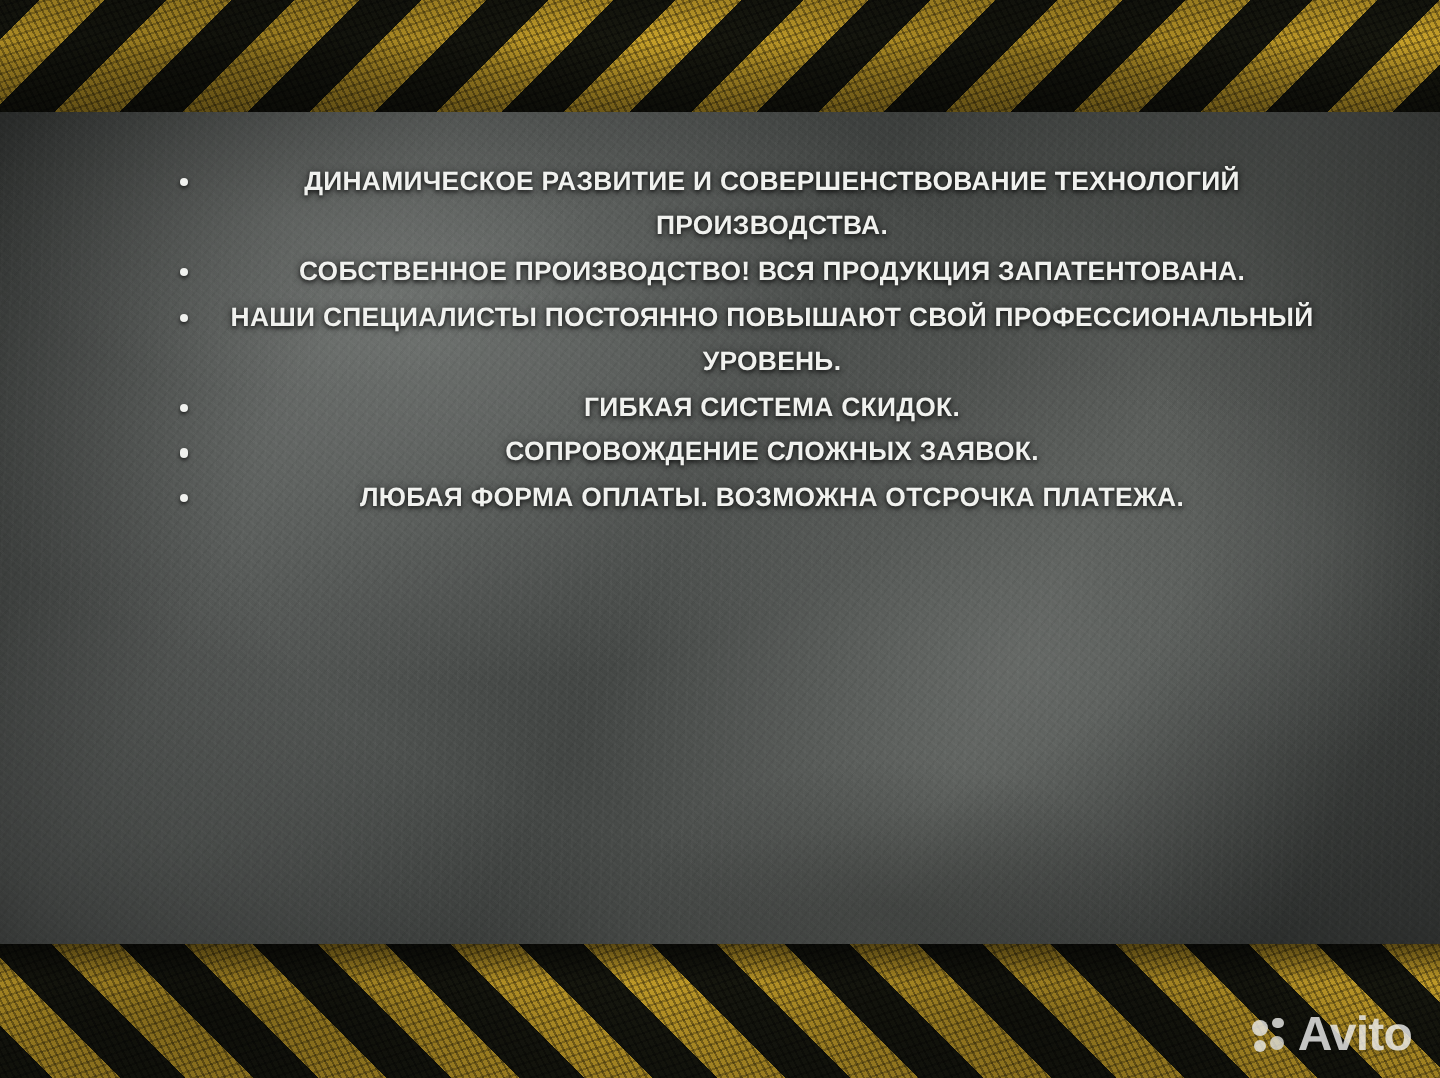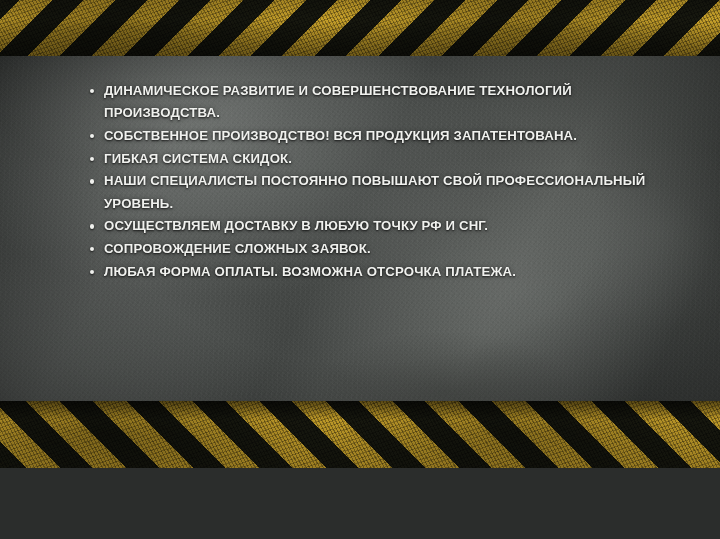--- a/index.html
+++ b/index.html
@@ -7,23 +7,24 @@
     padding: 0;
     background: #2b2d2c;
   }
   body {
     font-family: "Liberation Sans", sans-serif;
   }
 
   #poster {
     position: relative;
     width: 720px;
-    height: 468px;
+    height: 539px;
     overflow: hidden;
     background-color: #1d4ed8;
+    text-align: center;
   }
 
   
   .bg-base {
     position: absolute;
     inset: 0;
     background-color: #474a48;
     background-image:
       radial-gradient(ellipse 55% 45% at 30% 32%, rgba(128,132,129,0.55) 0%, rgba(128,132,129,0) 70%),
       radial-gradient(ellipse 45% 40% at 72% 62%, rgba(118,122,119,0.45) 0%, rgba(118,122,119,0) 72%),
@@ -194,28 +195,36 @@
   <div class="hazard hazard-top">
     <div class="hazard-stripes"></div>
     <div class="hazard-grunge"></div>
     <div class="hazard-shade"></div>
   </div>
 
   <div class="content">
     <ul class="benefits">
       <li>Динамическое развитие и совершенствование технологий производства.</li>
       <li>Собственное производство! Вся продукция запатентована.</li>
+      <li>Наши специалисты постоянно повышают свой профессиональный уровень.</li>
       <li>Гибкая система скидок.</li>
-      <li>Наши специалисты постоянно повышают свой профессиональный уровень.</li>
-      <li>Осуществляем доставку в любую точку РФ и СНГ.</li>
       <li>Сопровождение сложных заявок.</li>
       <li>Любая форма оплаты. Возможна отсрочка платежа.</li>
     </ul>
   </div>
 
   <div class="hazard hazard-bottom">
     <div class="hazard-stripes"></div>
     <div class="hazard-grunge"></div>
     <div class="hazard-shade"></div>
   </div>
 
+  <div class="watermark">
+    <span class="wm-mark">
+      <i class="d1"></i>
+        <i class="d2"></i>
+        <i class="d3"></i>
+        <i class="d4"></i>
+    </span>
+    <span class="wm-text">Avito</span>
+  </div>
 
 </div>
 
 </body></html>

